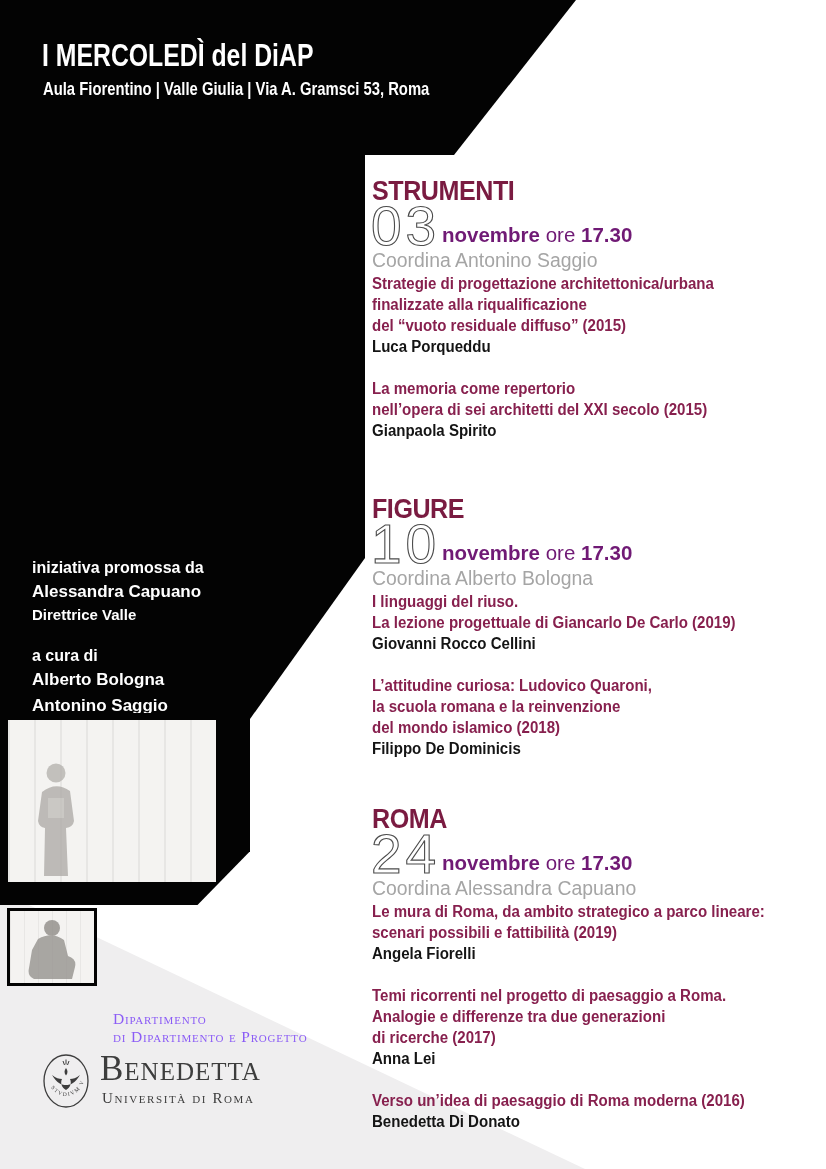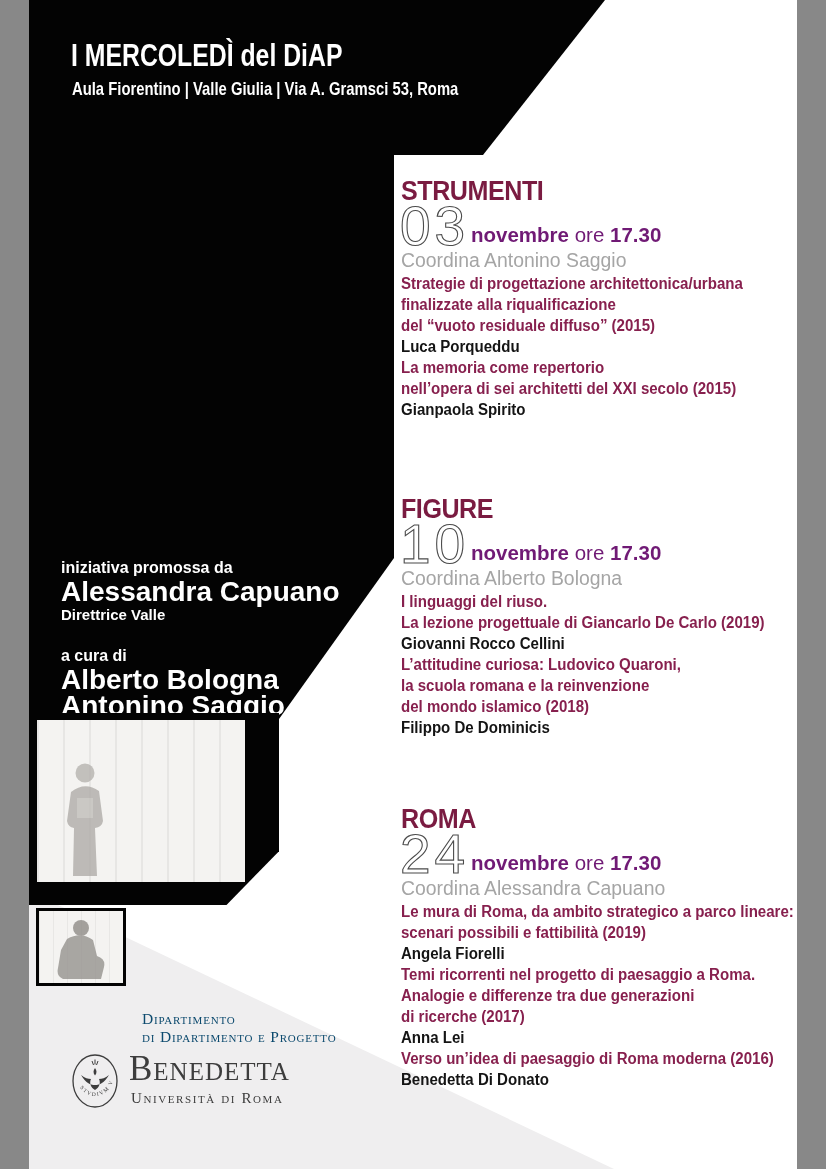--- a/index.html
+++ b/index.html
@@ -1,16 +1,16 @@
 <!DOCTYPE html>
 <html><head>
 <meta charset="utf-8">
 <style>
   html,body{margin:0;padding:0;background:#888;}
-  .poster{position:relative;width:768px;height:1169px;margin:0 auto;background:#fff;
+  .poster{position:relative;width:826px;height:1169px;margin:0 auto;background:#fff;
           overflow:hidden;font-family:"Liberation Sans",sans-serif;}
 
   
   .wedge{position:absolute;left:0;top:896px;width:585px;height:273px;background:#efeeef;
          clip-path:polygon(10px 0,100% 100%,0 100%,0 0);}
 
   
   .banner{position:absolute;left:0;top:0;width:576px;height:155px;background:#030303;
           clip-path:polygon(0 0,100% 0,calc(100% - 122px) 100%,0 100%);}
   .banner-title{position:absolute;left:42px;top:38px;color:#fff;font-weight:bold;font-size:31px;
@@ -30,37 +30,37 @@
   .cover-text{position:absolute;left:40px;top:124px;color:#121212;}
   .cover-title{font-size:29px;font-weight:bold;line-height:31px;white-space:nowrap;
                transform:scaleX(.95);transform-origin:0 0;}
   .cover-sub{font-size:28px;font-weight:bold;line-height:30px;white-space:nowrap;
              transform:scaleX(.88);transform-origin:0 0;}
   .cover-years{font-size:27px;font-weight:bold;margin-top:10px;transform:scaleX(.95);transform-origin:0 0;}
 
   
   .credits{position:absolute;left:32px;top:557px;color:#fff;}
   .cr-label{font-size:16px;font-weight:bold;line-height:22px;}
-  .cr-name{font-size:28px;font-weight:bold;line-height:26px;}
+  .cr-name{font-size:17px;font-weight:bold;line-height:26px;}
   .cr-role{font-size:15px;font-weight:bold;line-height:20px;}
   .cr-gap{height:20px;}
 
   
   .frame1{position:absolute;left:0;top:713px;width:250px;height:192px;background:#030303;
           clip-path:polygon(0 0,100% 0,100% 72%,79% 100%,0 100%);}
   .photo{position:absolute;background:#f4f3f1;
          background-image:repeating-linear-gradient(90deg,rgba(0,0,0,.055) 0 2px,rgba(0,0,0,0) 2px 26px);}
   .photo1{left:8px;top:7px;width:208px;height:162px;}
   .frame2{position:absolute;left:7px;top:908px;width:90px;height:78px;background:#030303;}
   .photo2{left:3px;top:3px;width:84px;height:72px;
           background-image:repeating-linear-gradient(90deg,rgba(0,0,0,.05) 0 1.5px,rgba(0,0,0,0) 1.5px 14px);}
 
   
   .dept{position:absolute;left:113px;top:1010px;font-family:"Liberation Serif",serif;
-        font-variant:small-caps;color:#0c4a6e;font-size:15.5px;line-height:17.5px;letter-spacing:.8px;}
+        font-variant:small-caps;color:#8b5cf6;font-size:15.5px;line-height:17.5px;letter-spacing:.8px;}
   .sapienza{position:absolute;left:42px;top:1052px;width:240px;height:62px;}
   .emblem{position:absolute;left:0;top:0;}
   .sap-name{position:absolute;left:58px;top:-2px;font-family:"Liberation Serif",serif;font-variant:small-caps;
             font-size:35px;line-height:37px;color:#3d3d3d;letter-spacing:1px;}
   .sap-sub{position:absolute;left:60px;top:38px;font-family:"Liberation Serif",serif;font-variant:small-caps;
            font-size:15px;color:#3d3d3d;letter-spacing:1.6px;}
 
   
   .session{position:absolute;left:372px;width:454px;}
   .s1{top:178px}.s2{top:496px}.s3{top:806px}
@@ -68,21 +68,21 @@
                 letter-spacing:-.5px;white-space:nowrap;transform:scaleX(.93);transform-origin:0 0;}
   .date-row{position:relative;height:42px;}
   .day-svg{position:absolute;left:-2px;top:-3px;overflow:visible;}
   .day-svg text{font-family:"Liberation Sans",sans-serif;font-size:55px;font-weight:100;
                 fill:none;stroke:#4c4c4c;stroke-width:1.1px;letter-spacing:4px;}
   .date-text{position:absolute;left:70px;bottom:0;font-size:20.5px;color:#701a75;white-space:nowrap;}
   .date-text .bold{font-weight:bold;}
   .coordina{margin-top:3px;font-size:20px;line-height:20px;color:#a5a5a5;white-space:nowrap;
             transform:scaleX(.97);transform-origin:0 0;}
   .talks{margin-top:3px;}
-  .talk{}
+  .talk{margin-top:21px;}
   .talk:first-child{margin-top:0;}
   .tl{font-size:16px;font-weight:bold;line-height:21px;color:#87204e;white-space:nowrap;
       transform:scaleX(.94);transform-origin:0 0;}
   .speaker{font-size:16px;font-weight:bold;line-height:21px;color:#141414;white-space:nowrap;
            transform:scaleX(.94);transform-origin:0 0;}
 </style>
 </head>
 <body>
 
 <div class="poster">

